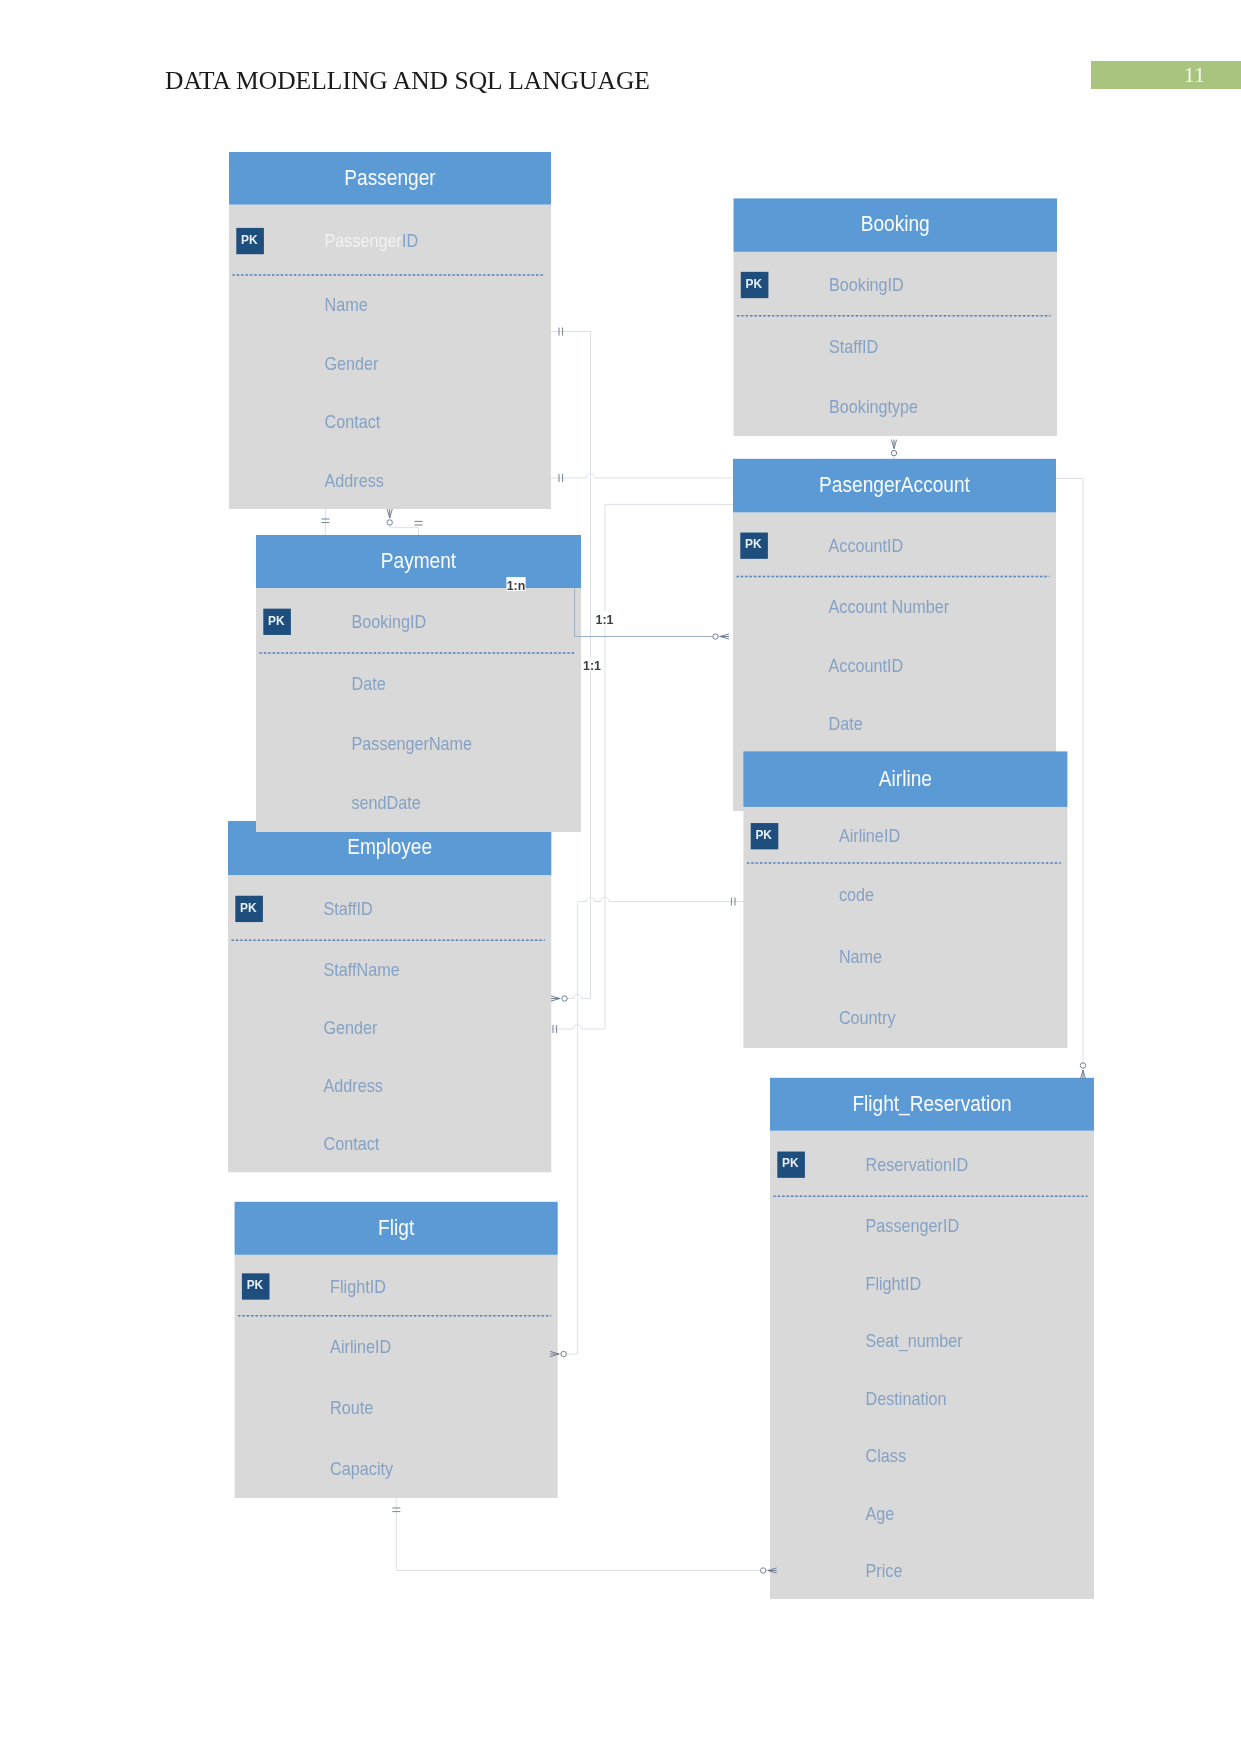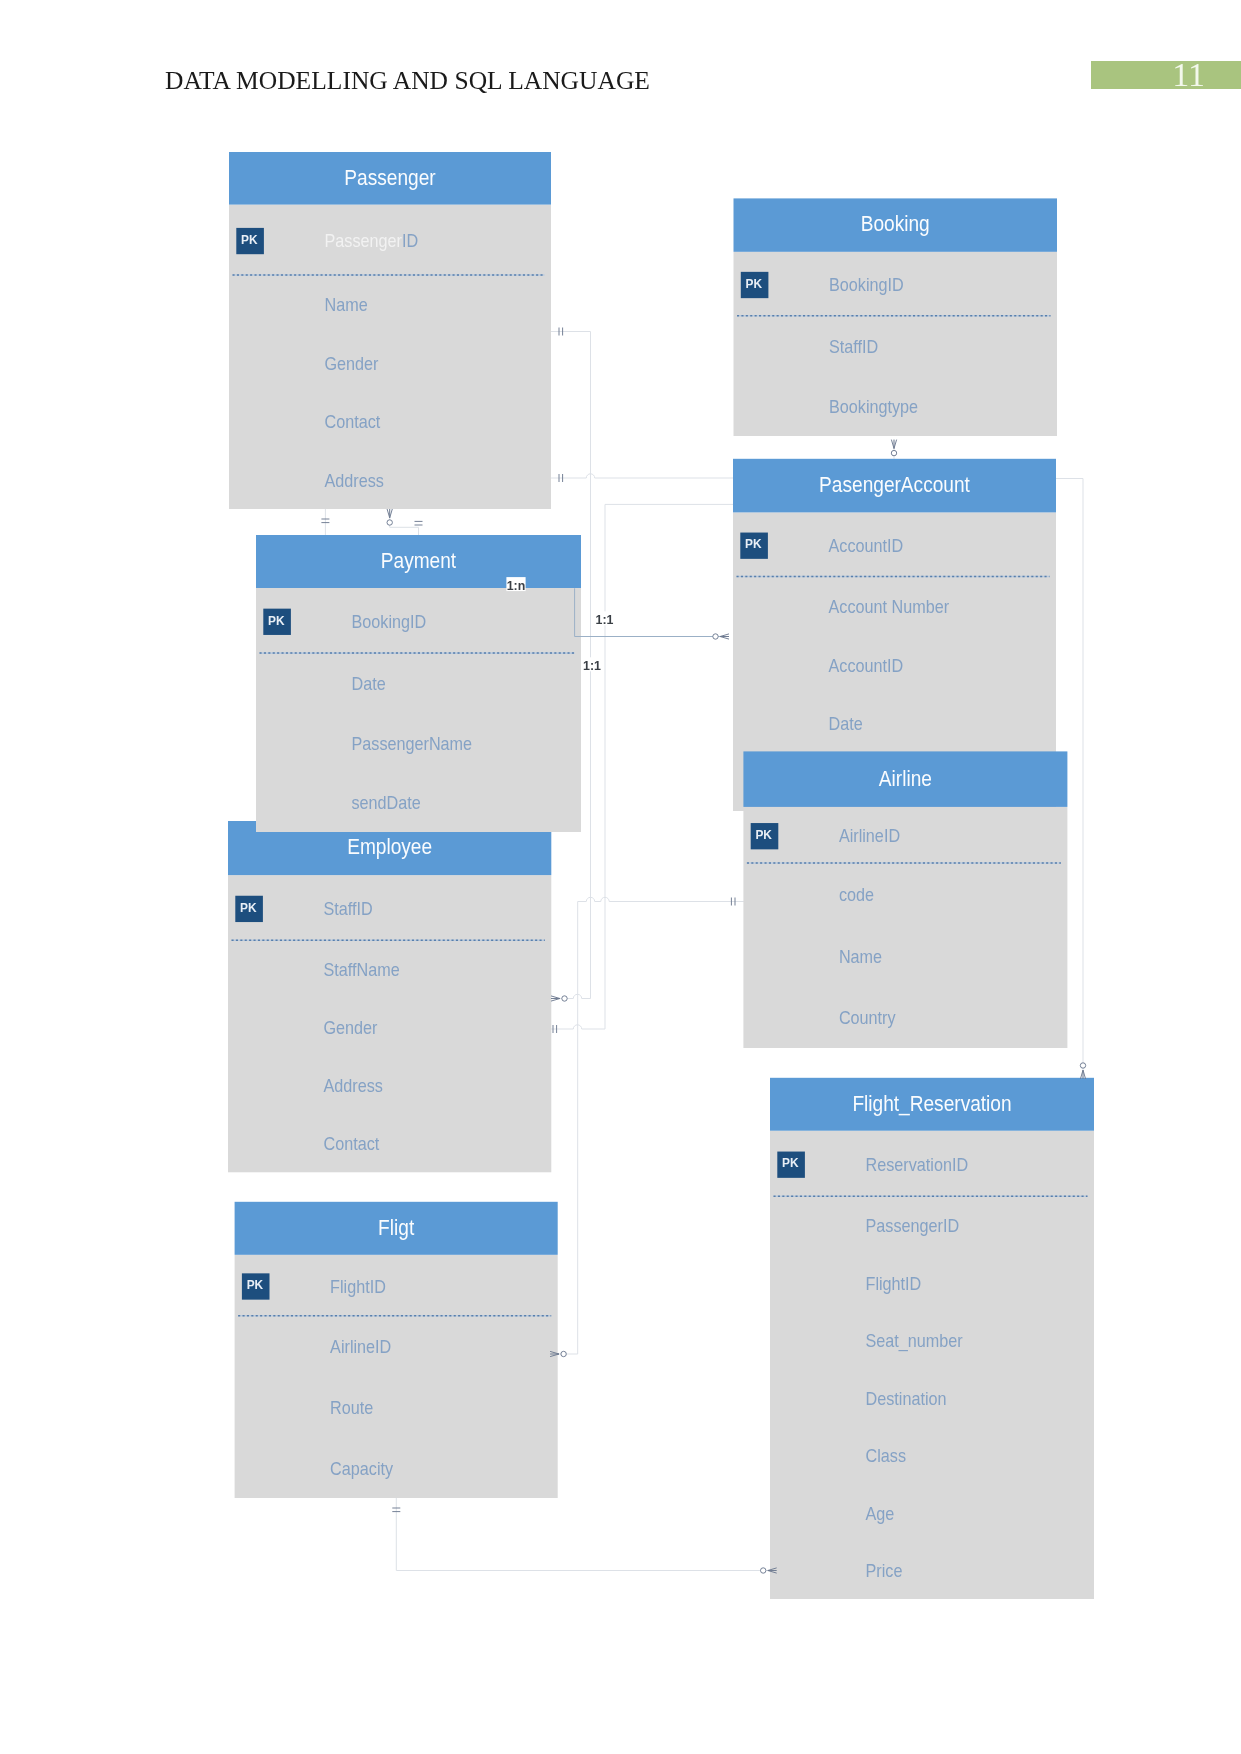--- a/index.html
+++ b/index.html
@@ -4,21 +4,21 @@
 <title>ER Diagram</title>
 <style>
   html,body{margin:0;padding:0;}
   body{width:1241px;height:1754px;background:#ffffff;
        font-family:"Liberation Sans",sans-serif;overflow:hidden;position:relative;}
   #page{position:absolute;left:0;top:0;width:1241px;height:1754px;}
   .hdr-title{position:absolute;left:165px;top:66px;font-family:"Liberation Serif",serif;
        font-size:25.5px;color:#1a1a1a;letter-spacing:0.02px;white-space:nowrap;}
   .pagebox{position:absolute;left:1091px;top:60.8px;width:150px;height:28.2px;background:#A9C47F;}
   .pagenum{position:absolute;right:36px;top:0px;font-family:"Liberation Serif",serif;
-       font-size:34px;line-height:28.2px;color:#F3F8EC;}
+       font-size:22px;line-height:28.2px;color:#F3F8EC;}
   svg#diag{position:absolute;left:0;top:0;width:1241px;height:1754px;filter:blur(0.72px);}
 </style>
 </head>
 <body>
 
 <div id="page">
   <div class="hdr-title">DATA MODELLING AND SQL LANGUAGE</div>
   <div class="pagebox">
     <div class="pagenum">11</div>
   </div>

